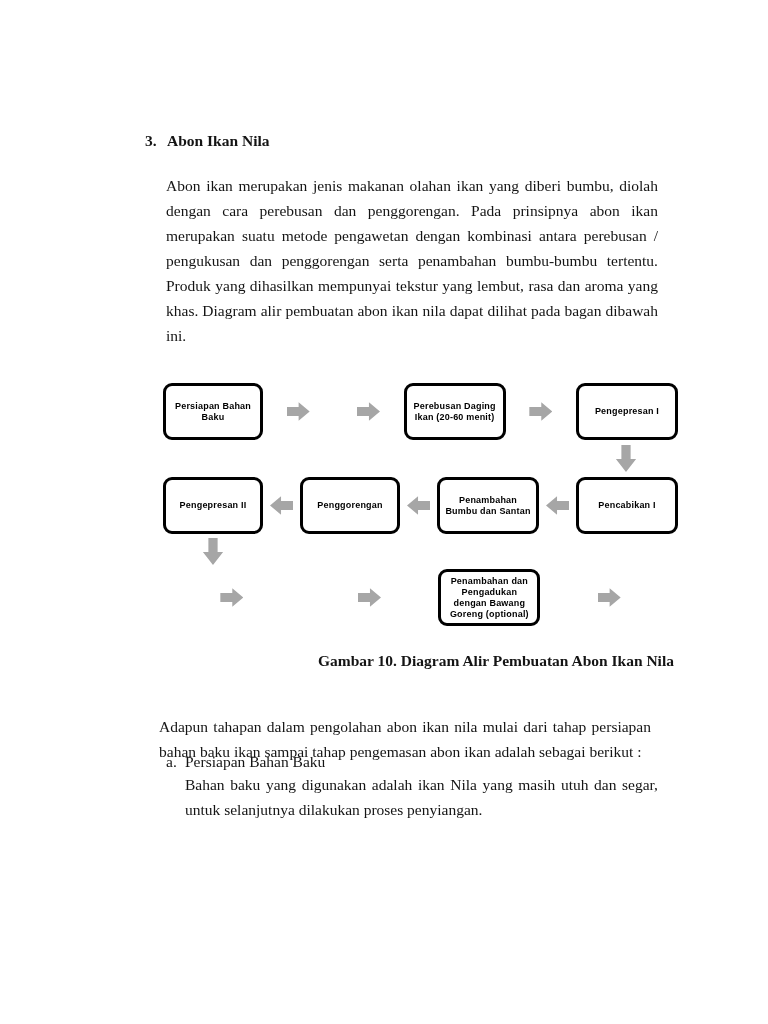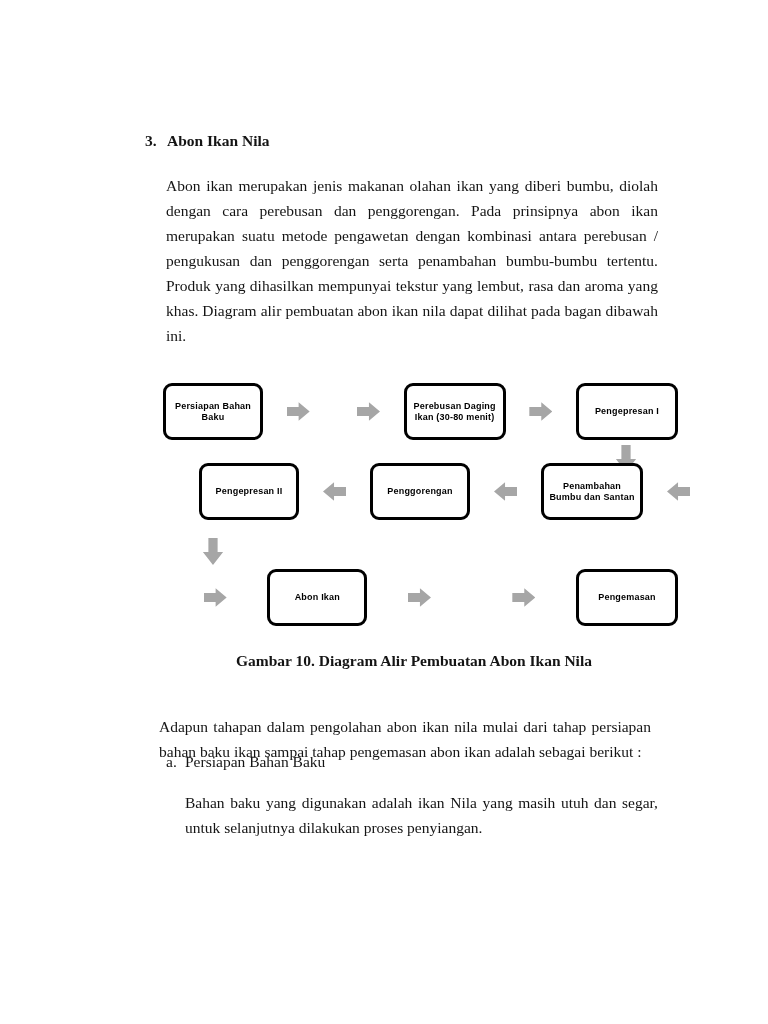--- a/index.html
+++ b/index.html
@@ -14,36 +14,36 @@
   
   .serif { font-family: "Liberation Serif", serif; font-size: 15.5px; color: #141414; }
   .heading {
     position: absolute; left: 145px; top: 132px; width: 513px;
     font-weight: bold; display: flex;
   }
   .heading .num { width: 22px; flex: 0 0 22px; }
   .para { position: absolute; text-align: justify; line-height: 25px; }
   #para-intro   { left: 166px; top: 157px; width: 492px; }
   #para-tahapan { left: 159px; top: 698px; width: 492px; }
-  #para-bahan   { left: 185px; top: 774px; width: 473px; }
+  #para-bahan   { left: 185px; top: 756px; width: 473px; }
   .caption {
-    position: absolute; left: 168px; top: 648px; width: 492px;
-    text-align: center; font-weight: bold; line-height: 25px;
+    position: absolute; left: 182px; top: 648px; width: 492px;
+    text-align: right; font-weight: bold; line-height: 25px;
   }
   .list-item {
     position: absolute; left: 166px; top: 749px; width: 492px;
     display: flex; line-height: 25px;
   }
   .list-item .marker { width: 19px; flex: 0 0 19px; }
 
   
   .flowchart { position: absolute; left: 163px; top: 383px; width: 515px; height: 243px; }
   .fc-row { position: absolute; left: 0; width: 515px; height: 57px; display: flex; align-items: center; }
   #fc-row-0 { top: 0; }
-  #fc-row-1 { top: 80px; margin-left: 36px; }
+  #fc-row-1 { top: 94px; }
   #fc-row-2 { top: 186px; }
   .fc-box {
     background: #ffffff; border: 3px solid #000000; border-radius: 9px;
     height: 57px; box-sizing: border-box;
     display: flex; align-items: center; justify-content: center;
     text-align: center; padding: 2px 5px;
     font-family: "Liberation Sans", sans-serif;
     font-weight: bold; font-size: 9px; line-height: 11px; color: #000;
     letter-spacing: 0.2px;
   }
@@ -75,21 +75,21 @@
   <div class="flowchart">
 
     <div class="fc-row" id="fc-row-0">
       <div class="fc-box c1">Persiapan Bahan Baku</div>
       <div class="fc-gap">
           <span class="arrow-right"></span>
         </div>
       <div class="fc-gap">
           <span class="arrow-right"></span>
         </div>
-      <div class="fc-box c3">Perebusan Daging Ikan (30-80 menit)</div>
+      <div class="fc-box c3">Perebusan Daging Ikan (20-60 menit)</div>
       <div class="fc-gap">
           <span class="arrow-right"></span>
         </div>
       <div class="fc-box c4">Pengepresan I</div>
     </div>
 
     <span class="arrow-down" id="arrow-down-1"></span>
 
     <div class="fc-row" id="fc-row-1">
       <div class="fc-box c1">Pengepresan II</div>
@@ -97,36 +97,36 @@
           <span class="arrow-left"></span>
         </div>
       <div class="fc-box c2">Penggorengan</div>
       <div class="fc-gap">
           <span class="arrow-left"></span>
         </div>
       <div class="fc-box c3">Penambahan Bumbu dan Santan</div>
       <div class="fc-gap">
           <span class="arrow-left"></span>
         </div>
+      <div class="fc-box c4">Pencabikan I</div>
     </div>
 
     <span class="arrow-down" id="arrow-down-2"></span>
 
     <div class="fc-row" id="fc-row-2">
       <div class="fc-gap">
           <span class="arrow-right"></span>
         </div>
-      <div class="fc-box c2">Abon Ikan</div>
       <div class="fc-gap">
           <span class="arrow-right"></span>
         </div>
+      <div class="fc-box c3">Penambahan dan Pengadukan dengan Bawang Goreng (optional)</div>
       <div class="fc-gap">
           <span class="arrow-right"></span>
         </div>
-      <div class="fc-box c4">Pengemasan</div>
     </div>
 
   </div>
 
   <div class="serif caption">Gambar 10. Diagram Alir Pembuatan Abon Ikan Nila</div>
 
   <p class="serif para" id="para-tahapan">Adapun tahapan dalam pengolahan abon ikan nila mulai dari tahap persiapan bahan baku ikan sampai tahap pengemasan abon ikan adalah sebagai berikut :</p>
 
   <div class="serif list-item">
     <span class="marker">a.</span>

